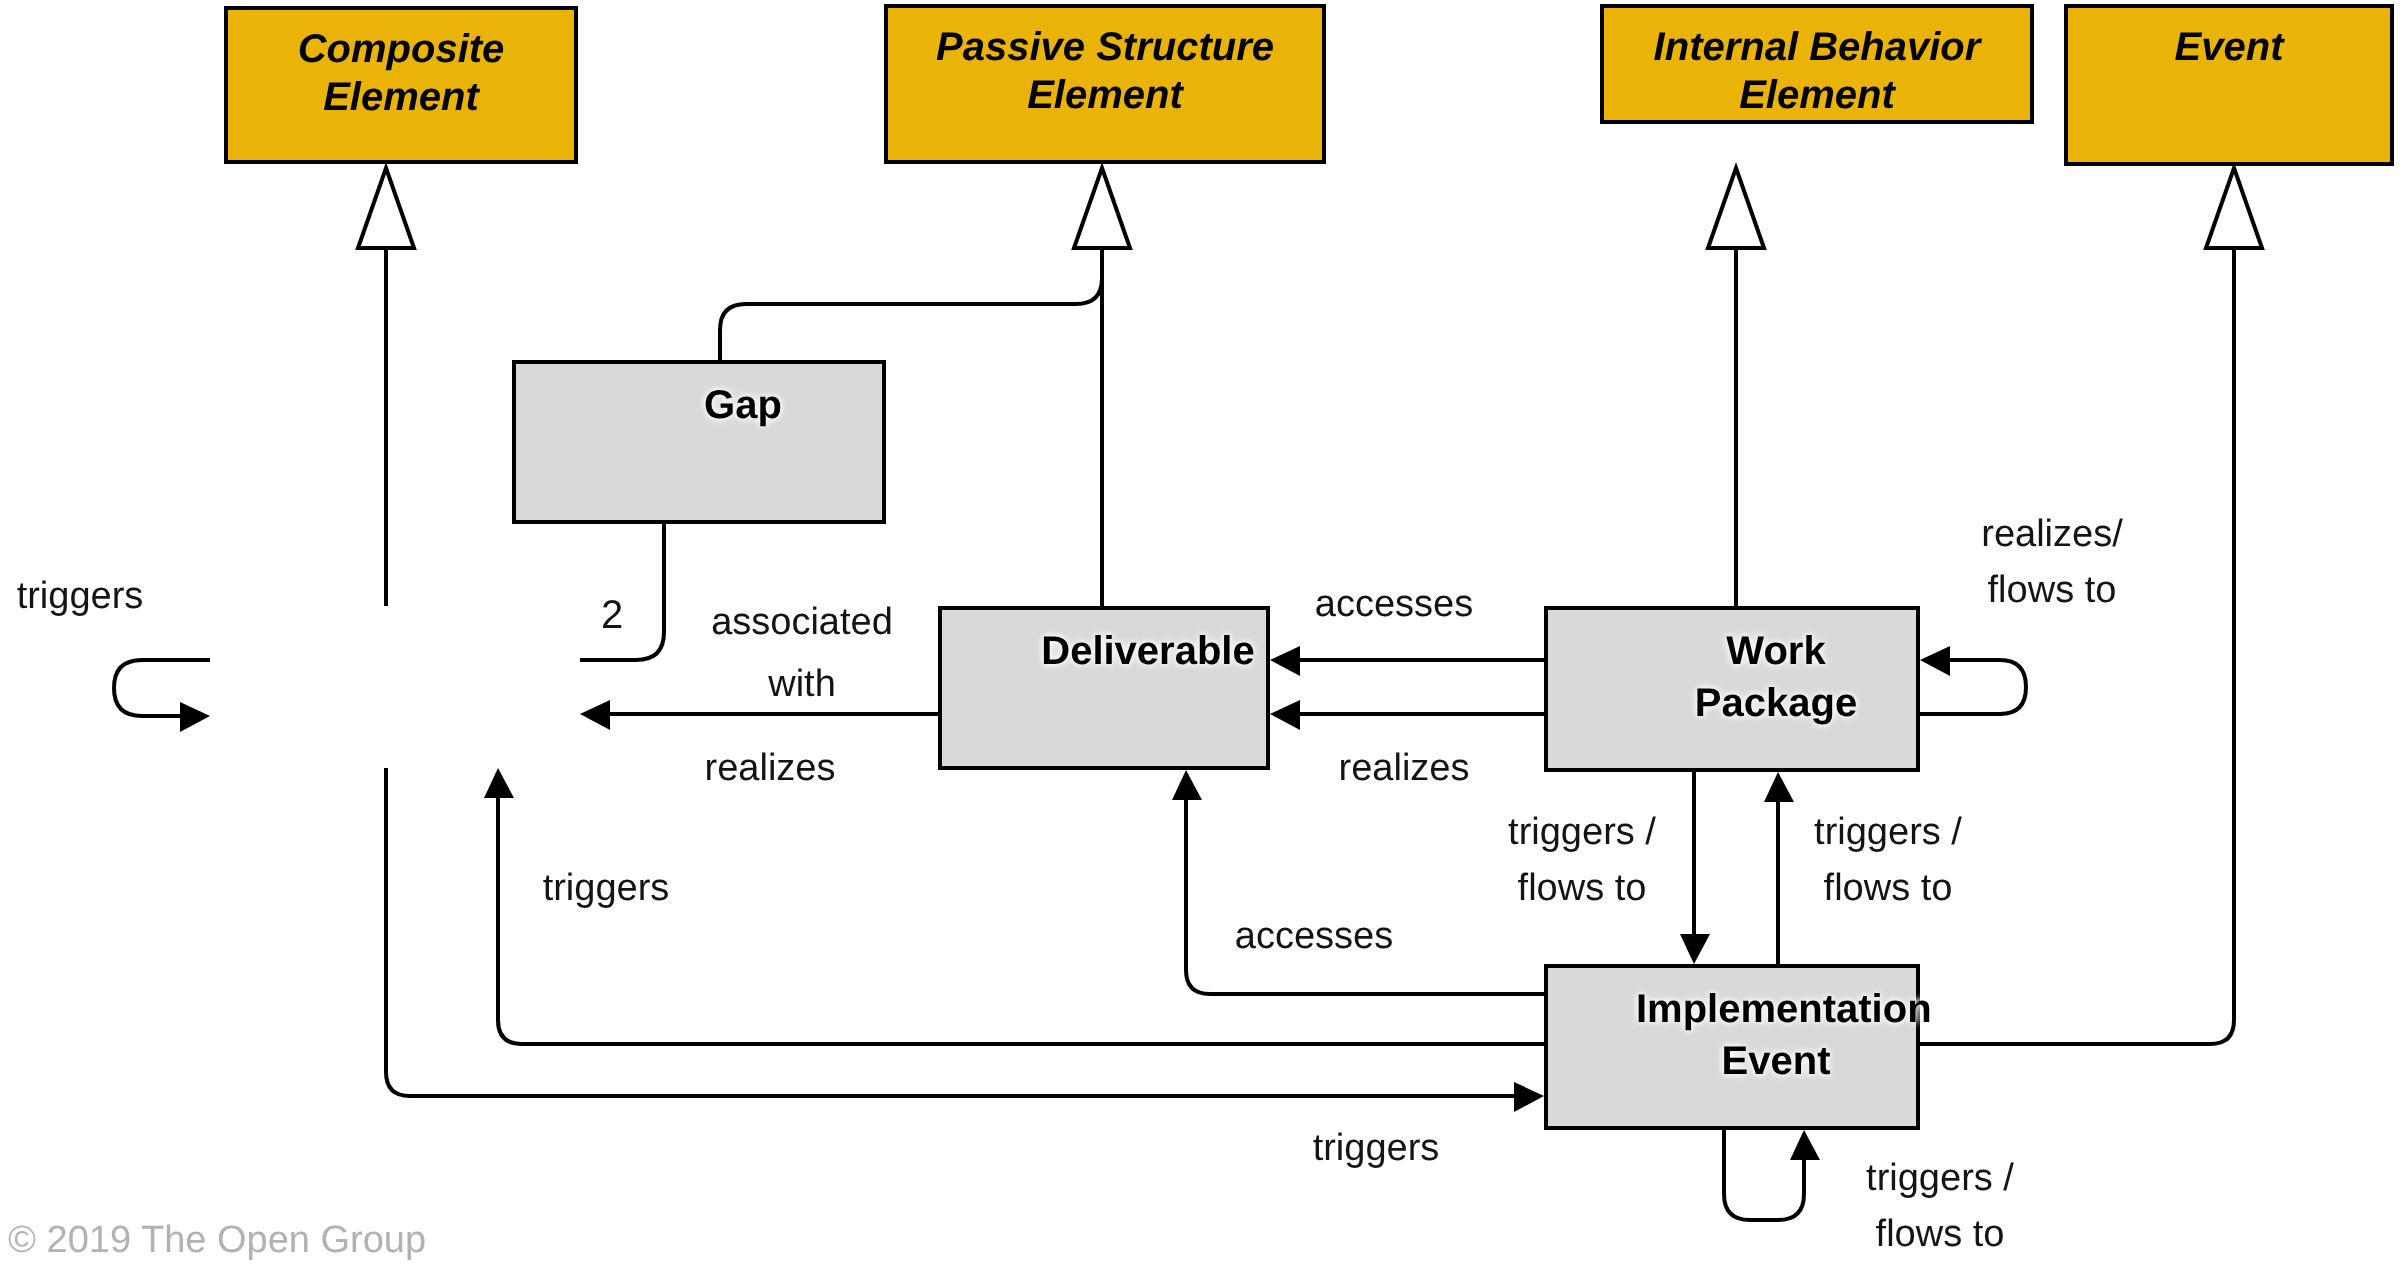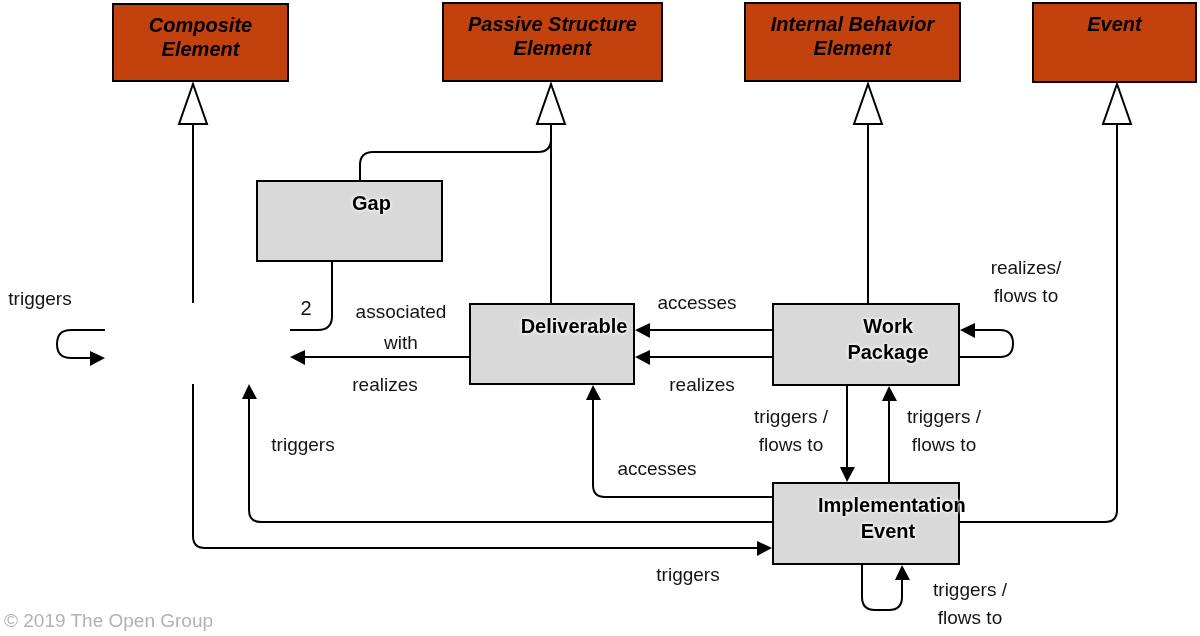--- a/index.html
+++ b/index.html
@@ -18,21 +18,21 @@
   }
   .node {
     position: absolute;
     box-sizing: border-box;
     border: 2px solid #000;
     text-align: center;
     white-space: pre-line;
     color: #000;
   }
   .node.parent {
-    background: #c2410c;
+    background: #eab308;
     font: italic 700 20px/24px "Liberation Sans", sans-serif;
     padding-top: 8px;
   }
   .node.concrete {
     background: #d9d9d9;
     font: 700 20px/26px "Liberation Sans", sans-serif;
     padding-top: 8px;
     text-shadow: 0 0 3px #fff, 0 0 4px #fff;
     padding-left: 44px;
   }
@@ -109,21 +109,21 @@
       <path d="M249,384 L242,399 L257,399 Z"></path>
       <path d="M772,548 L757,541 L757,556 Z"></path>
       <path d="M902,565 L895,580 L910,580 Z"></path>
     </g>
   </svg>
 
   <div class="node parent" style="left:112px; top:3px; width:177px; height:79px;">Composite
 Element</div>
   <div class="node parent" style="left:442px; top:2px; width:221px; height:80px;">Passive Structure
 Element</div>
-  <div class="node parent" style="left:744px; top:2px; width:217px; height:80px;">Internal Behavior
+  <div class="node parent" style="left:800px; top:2px; width:217px; height:60px;">Internal Behavior
 Element</div>
   <div class="node parent" style="left:1032px; top:2px; width:165px; height:81px;">Event</div>
 
   <div class="node concrete" style="left:256px; top:180px; width:187px; height:82px;">Gap</div>
   <div class="node concrete" style="left:469px; top:303px; width:166px; height:82px;">Deliverable</div>
   <div class="node concrete" style="left:772px; top:303px; width:188px; height:83px;text-align:center;">Work
 Package</div>
   <div class="node concrete" style="left:772px; top:482px; width:188px; height:83px;">Implementation
 Event</div>
 

